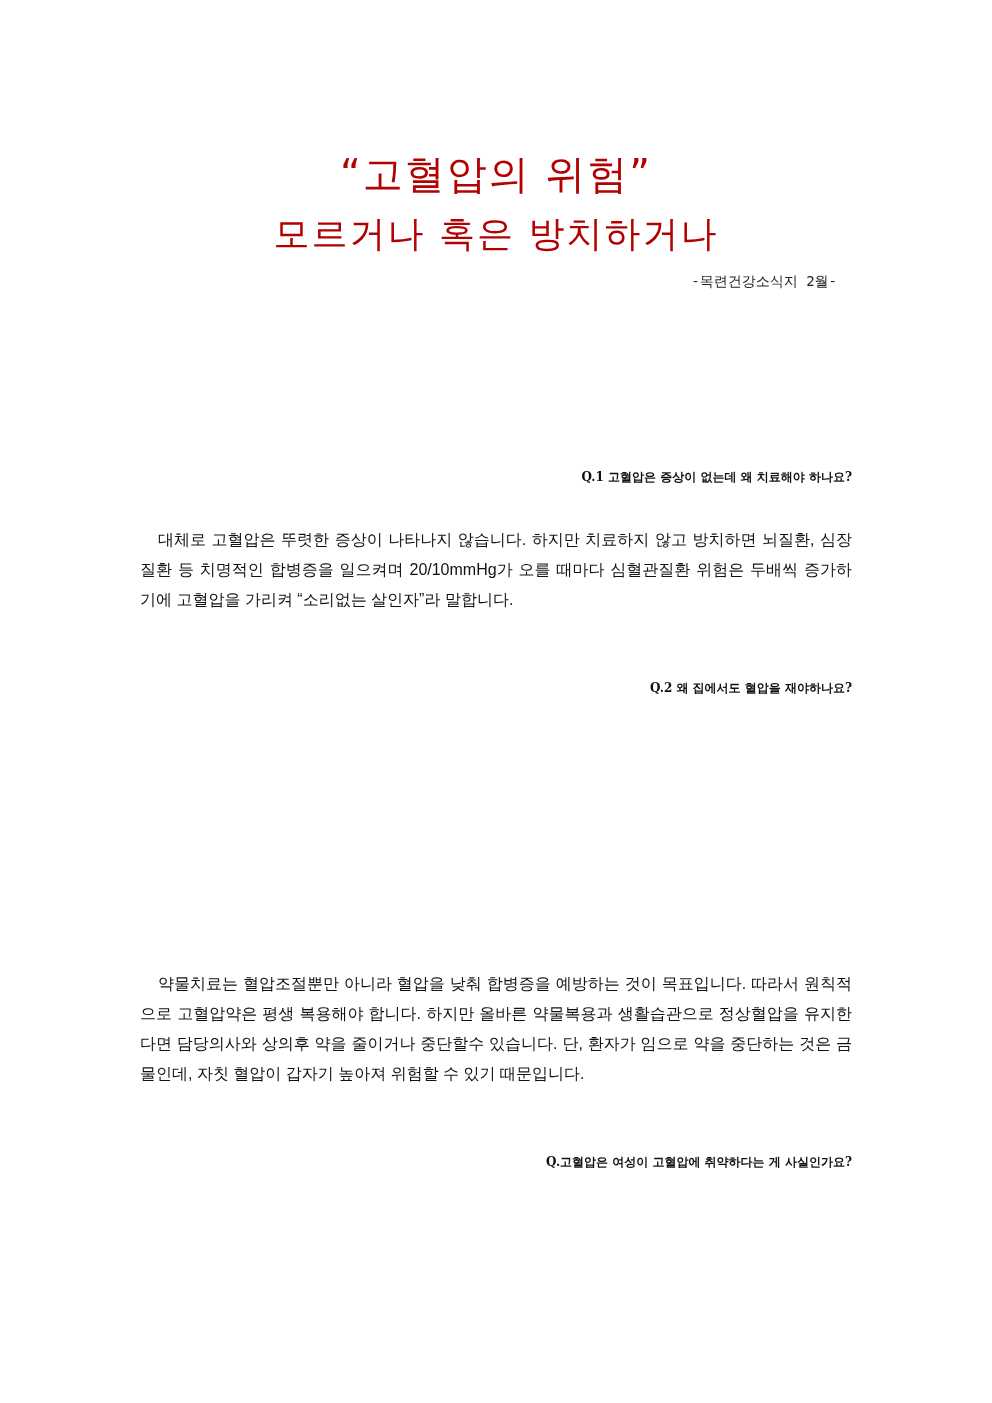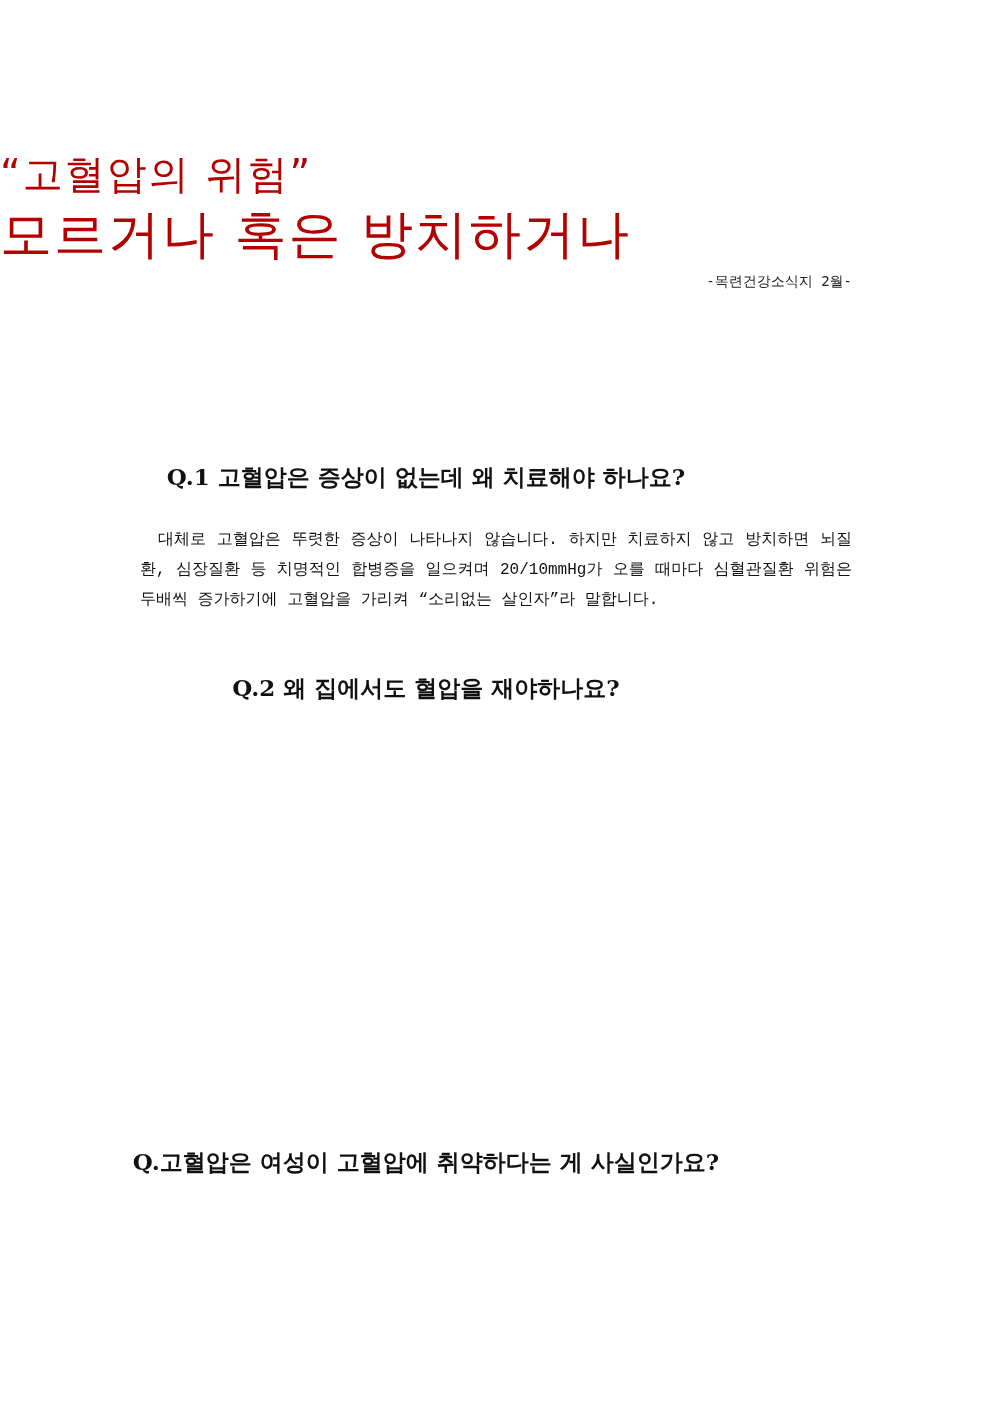--- a/index.html
+++ b/index.html
@@ -2,47 +2,47 @@
 <html><head>
 <meta charset="utf-8">
 <style>
   html, body { margin: 0; padding: 0; background: #ffffff; }
   body {
     width: 992px; height: 1403px; position: relative; overflow: hidden;
     font-family: "DejaVu Serif", "Liberation Serif", serif; color: #111;
   }
   .page { position: absolute; left: 0; top: 0; width: 992px; height: 1403px; }
   .title1, .title2 {
-    position: absolute; left: 0; width: 992px; 
+    position: absolute; left: 0; width: 992px; text-align: center;
     color: #b30000; font-family: "DejaVu Sans", "Liberation Sans", sans-serif;
     font-weight: normal; margin: 0; letter-spacing: 2px;
   }
   .title1 { top: 148px; font-size: 40px; line-height: 52px; }
-  .title2 { top: 208px; font-size: 52px; line-height: 52px; }
+  .title2 { top: 208px; font-size: 36px; line-height: 52px; }
   .source {
-    position: absolute; right: 140px; top: 272px;
+    position: absolute; right: 155px; top: 272px;
     font-family: "DejaVu Sans Mono", "Liberation Mono", monospace;
     font-size: 14px; line-height: 18px; color: #222;
   }
   .intro {
     position: absolute; left: 140px; width: 712px; top: 313px;
     font-family: "DejaVu Sans", "Liberation Sans", sans-serif;
     font-size: 22px; line-height: 37px; margin: 0; text-align: justify;
     text-indent: 22px; color: #111;
   }
   .q {
-    position: absolute; left: 0; width: 852px; text-align: center;
-    font-size: 23px; line-height: 24px; margin: 0; color: #111;
+    position: absolute; left: 0; width: 852px; text-align: right;
+    font-size: 12px; line-height: 24px; margin: 0; color: #111;
     font-family: "DejaVu Serif", "Liberation Serif", serif;
   }
   .ans {
     position: absolute; left: 140px; width: 712px;
     font-size: 16px; line-height: 30px; margin: 0; text-align: justify;
     text-indent: 18px; color: #111;
-    font-family: Liberation Mono, monospace;
+    font-family: Liberation Sans, sans-serif;
   }
   #q1 { top: 465px; }
   #a1 { top: 525px; }
   #q2 { top: 676px; }
   #a2 { top: 734px; }
   #q3 { top: 911px; }
   #a3 { top: 969px; }
   #q4 { top: 1150px; }
   #a4 { top: 1208px; }
 </style>
@@ -53,15 +53,16 @@
   <h1 class="title1">“고혈압의 위험”</h1>
   <h1 class="title2">모르거나 혹은 방치하거나</h1>
   <div class="source">-목련건강소식지 2월-</div>
 
 
   <h2 class="q" id="q1">Q.1 고혈압은 증상이 없는데 왜 치료해야 하나요?</h2>
   <p class="ans" id="a1">대체로 고혈압은 뚜렷한 증상이 나타나지 않습니다. 하지만 치료하지 않고 방치하면 뇌질환, 심장질환 등 치명적인 합병증을 일으켜며 20/10mmHg가 오를 때마다 심혈관질환 위험은 두배씩 증가하기에 고혈압을 가리켜 “소리없는 살인자”라 말합니다.</p>
 
   <h2 class="q" id="q2">Q.2 왜 집에서도 혈압을 재야하나요?</h2>
 
+  <p class="ans" id="a3">약물치료는 혈압조절뿐만 아니라 혈압을 낮춰 합병증을 예방하는 것이 목표입니다. 따라서 원칙적으로 고혈압약은 평생 복용해야 합니다. 하지만 올바른 약물복용과 생활습관으로 정상혈압을 유지한다면 담당의사와 상의후 약을 줄이거나 중단할수 있습니다. 단, 환자가 임으로 약을 중단하는 것은 금물인데, 자칫 혈압이 갑자기 높아져 위험할 수 있기 때문입니다.</p>
 
   <h2 class="q" id="q4">Q.고혈압은 여성이 고혈압에 취약하다는 게 사실인가요?</h2>
 </div>
 
 </body></html>

